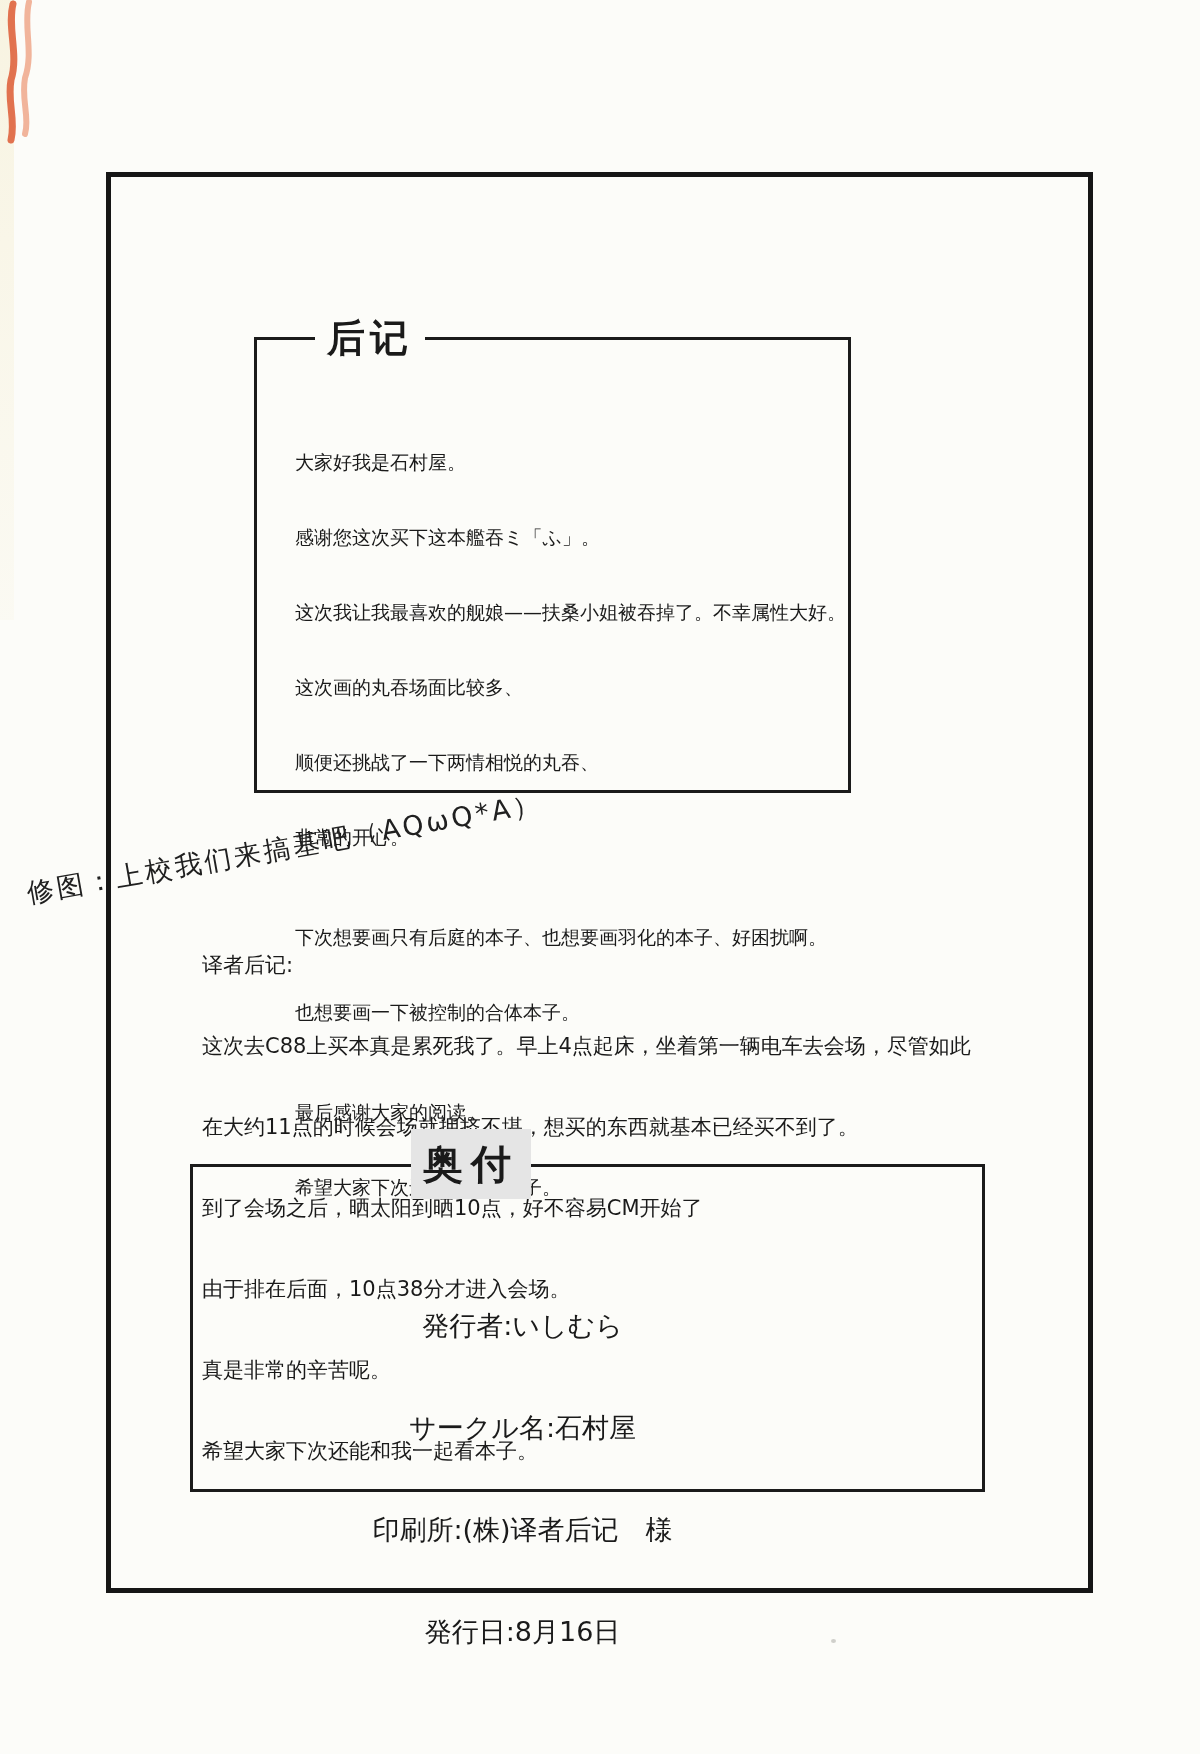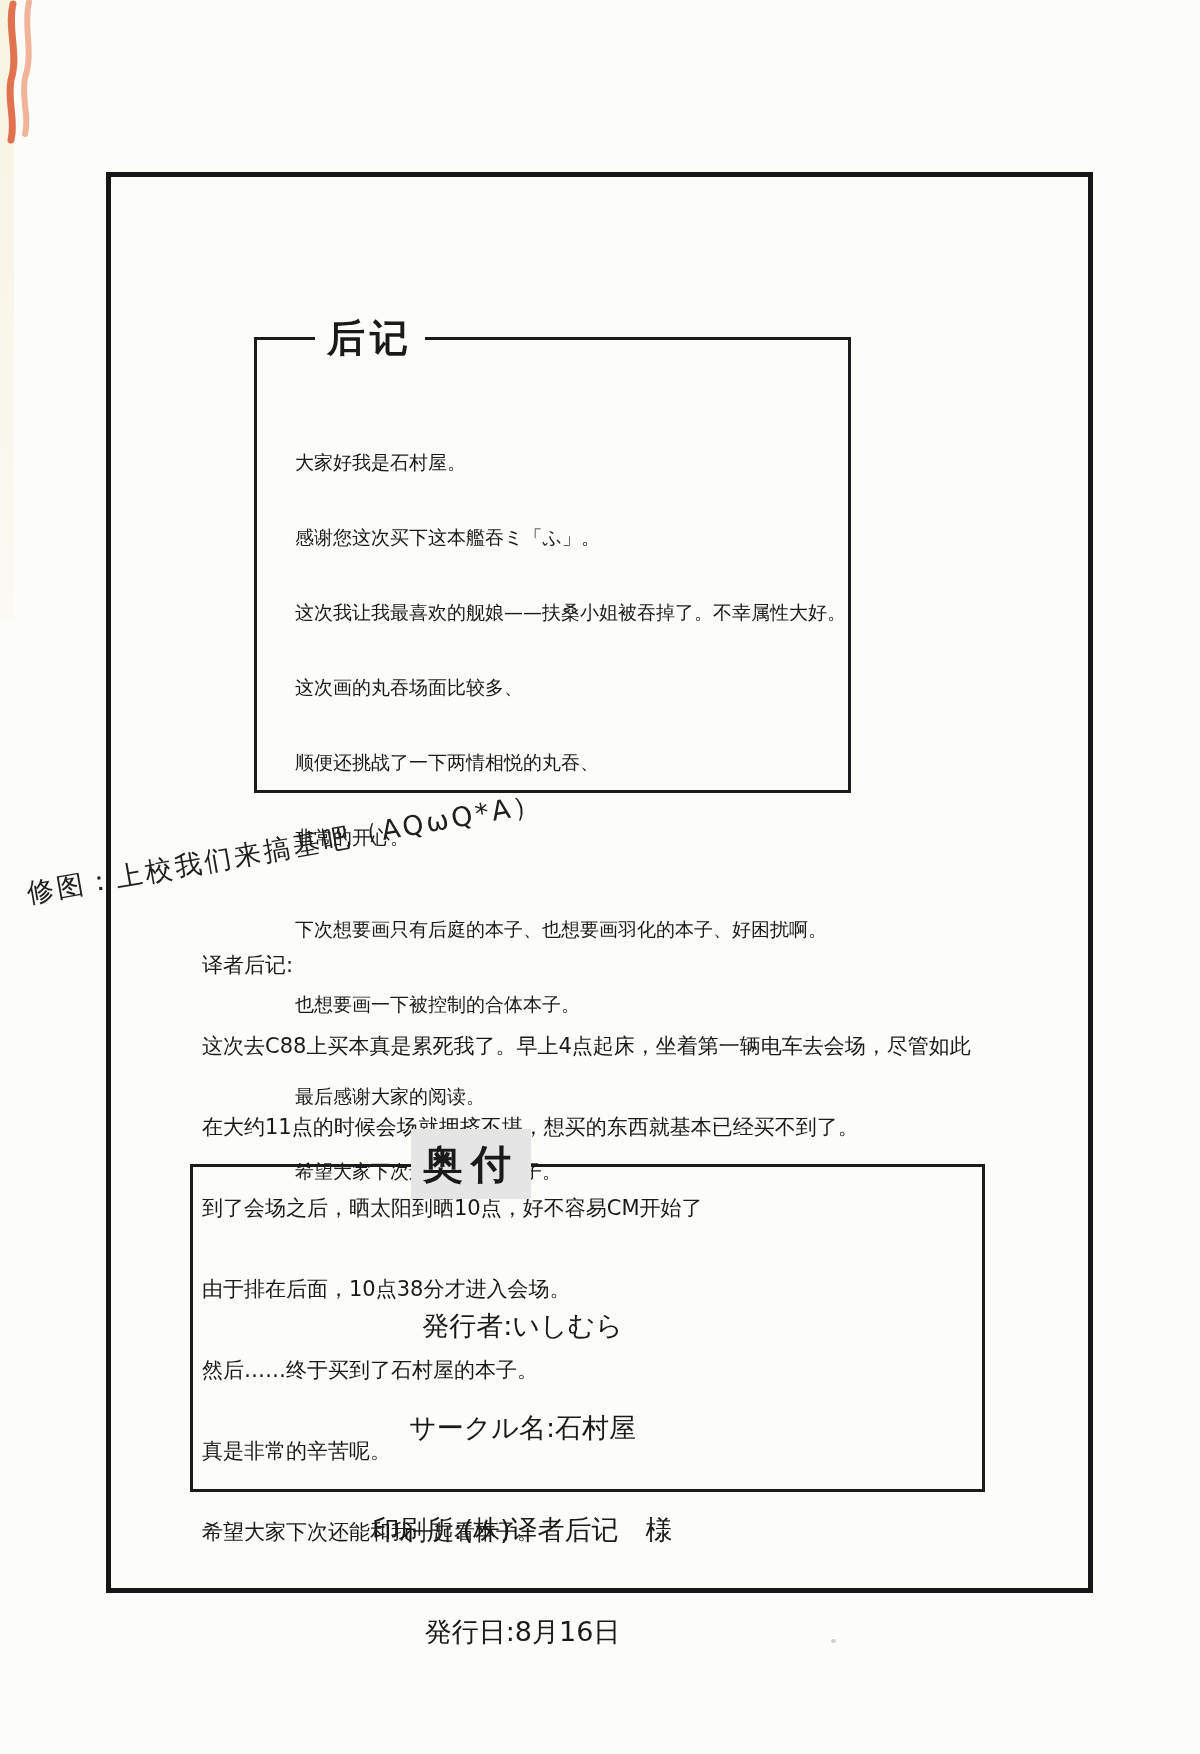--- a/index.html
+++ b/index.html
@@ -30,21 +30,21 @@
   }
   .afterword-title{
     position:absolute;left:58px;top:-26px;
     font-size:38px;font-weight:bold;letter-spacing:5px;
     background:#fcfcf9;padding:0 12px;line-height:48px;font-family:Liberation Serif, serif;
   }
   .afterword-text{
     position:absolute;left:38px;top:60px;
     font-size:19px;line-height:25px;white-space:pre;
   }
-  .afterword-text .gap{margin-top:17px;}
+  .afterword-text .gap{margin-top:25px;}
   
   .handwriting{
     position:absolute;left:24px;top:876px;
     transform:rotate(-10deg);transform-origin:0 0;
     font-size:27px;letter-spacing:3px;color:#202020;
     white-space:pre;
   }
   
   .translator{
     position:absolute;left:202px;top:898px;
@@ -103,21 +103,20 @@
 </div>
 
 <div class="handwriting">修图：上校我们来搞基吧（AQωQ*A）</div>
 
 <div class="translator">
   <div>译者后记:</div>
   <div>这次去C88上买本真是累死我了。早上4点起床，坐着第一辆电车去会场，尽管如此</div>
   <div>在大约11点的时候会场就拥挤不堪，想买的东西就基本已经买不到了。</div>
   <div>到了会场之后，晒太阳到晒10点，好不容易CM开始了</div>
   <div>由于排在后面，10点38分才进入会场。</div>
-  <div>然后……终于买到了石村屋的本子。</div>
   <div>真是非常的辛苦呢。</div>
   <div>希望大家下次还能和我一起看本子。</div>
 </div>
 
 <div class="colophon-box">
   <div class="colophon-title">奥付</div>
   <div class="colophon-lines">
     <div>発行者:いしむら</div>
     <div>サークル名:石村屋</div>
     <div>印刷所:(株)译者后记　様</div>

